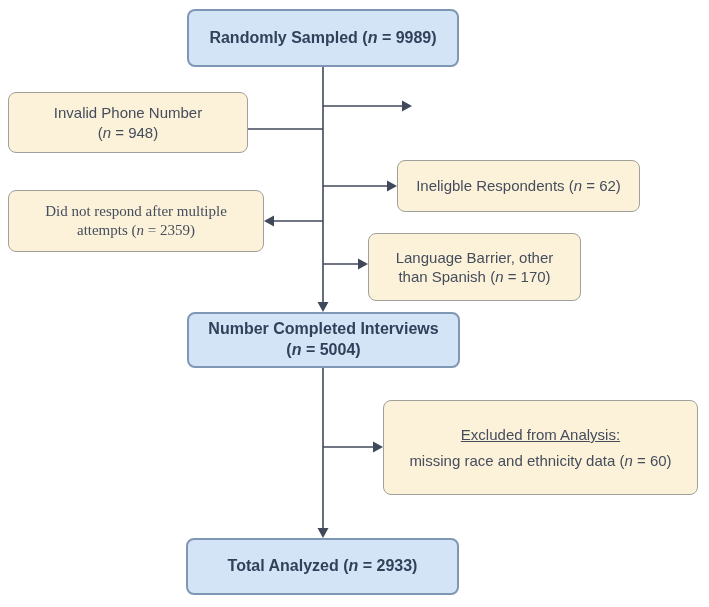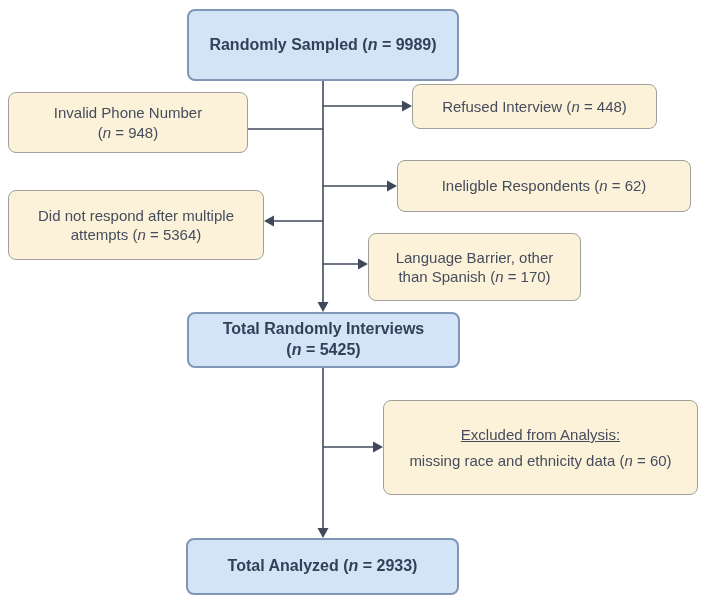--- a/index.html
+++ b/index.html
@@ -58,57 +58,54 @@
     <line x1="323" y1="264" x2="360" y2="264"></line>
     <polygon points="358,258.5 358,269.5 368,264"></polygon>
 
     <line x1="323" y1="368" x2="323" y2="530"></line>
     <polygon points="317.5,528 328.5,528 323,538"></polygon>
 
     <line x1="323" y1="447" x2="375" y2="447"></line>
     <polygon points="373,441.5 373,452.5 383,447"></polygon>
   </svg>
 
-  <div class="box box-blue" style="left:187px; top:9px; width:272px; height:72px;">
+  <div class="box box-blue" style="left:187px; top:9px; width:272px; height:58px;">
     <div class="label-line"><span>Randomly Sampled (</span><i>n</i><span> = 9989)</span></div>
   </div>
 
-  <div class="box box-tan" style="left:412px; top:84px; width:245px; height:45px;">
-    <div class="label-line"><span>Refused Interview (</span><i>n</i><span> = 448)</span></div>
-  </div>
 
   <div class="box box-tan" style="left:8px; top:92px; width:240px; height:61px;">
     <div>
       <div class="label-line">Invalid Phone Number</div>
       <div class="label-line"><span>(</span><i>n</i><span> = 948)</span></div>
     </div>
   </div>
 
-  <div class="box box-tan" style="left:397px; top:160px; width:294px; height:52px;">
+  <div class="box box-tan" style="left:397px; top:160px; width:243px; height:52px;">
     <div class="label-line"><span>Ineligble Respondents (</span><i>n</i><span> = 62)</span></div>
   </div>
 
-  <div class="box box-tan" style="left:8px; top:190px; width:256px; height:70px;">
+  <div class="box box-tan" style="left:8px; top:190px; width:256px; height:62px;font-family:Liberation Serif, serif;">
     <div>
       <div class="label-line">Did not respond after multiple</div>
-      <div class="label-line"><span>attempts (</span><i>n</i><span> = 5364)</span></div>
+      <div class="label-line"><span>attempts (</span><i>n</i><span> = 2359)</span></div>
     </div>
   </div>
 
   <div class="box box-tan" style="left:368px; top:233px; width:213px; height:68px;">
     <div>
       <div class="label-line">Language Barrier, other</div>
       <div class="label-line"><span>than Spanish (</span><i>n</i><span> = 170)</span></div>
     </div>
   </div>
 
   <div class="box box-blue" style="left:187px; top:312px; width:273px; height:56px;">
     <div>
-      <div class="label-line">Total Randomly Interviews</div>
-      <div class="label-line"><span>(</span><i>n</i><span> = 5425)</span></div>
+      <div class="label-line">Number Completed Interviews</div>
+      <div class="label-line"><span>(</span><i>n</i><span> = 5004)</span></div>
     </div>
   </div>
 
   <div class="box box-tan" style="left:383px; top:400px; width:315px; height:95px; padding:8px 6px;">
     <div>
       <div class="excluded-heading">Excluded from Analysis:</div>
       <div class="label-line"><span>missing race and ethnicity data (</span><i>n</i><span> = 60)</span></div>
     </div>
   </div>
 

